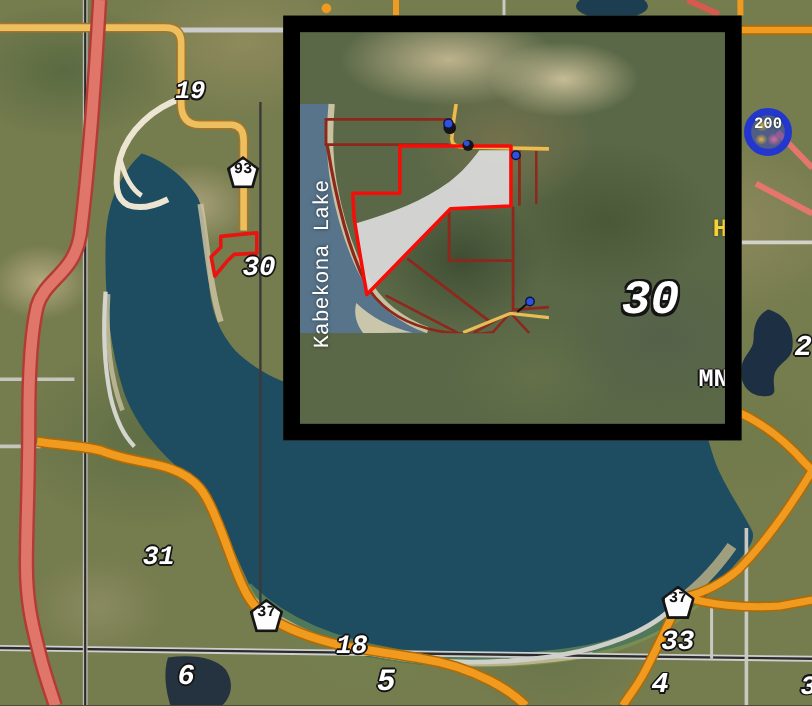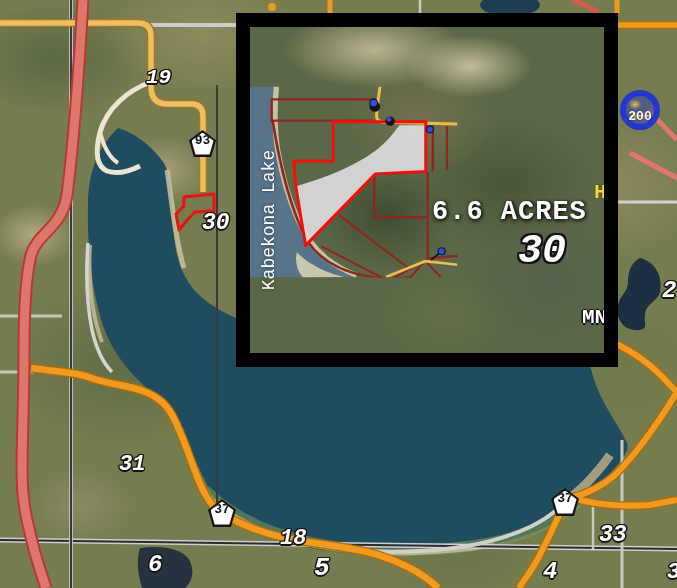--- a/index.html
+++ b/index.html
@@ -30,21 +30,21 @@
     background:#151515;}
   .shield .inner{position:absolute;inset:2.5px;clip-path:polygon(50% 0,100% 38%,82% 100%,18% 100%,0 38%);
     background:#fdfdfd;display:flex;justify-content:center;
     font-weight:bold;font-size:13px;color:#111;}
   .marker200{position:absolute;z-index:6;width:40px;height:40px;border-radius:50%;
     border:6px solid #2337cf;box-sizing:border-box;
     background:radial-gradient(10px 8px at 32% 30%, #e8c23a, transparent 65%),
                radial-gradient(9px 8px at 68% 72%, #d86aa0, transparent 65%),
                radial-gradient(8px 7px at 30% 72%, #e2b13c, transparent 65%),
                rgba(35,55,207,.45);
-    display:flex;align-items:flex-end;justify-content:center;
+    display:flex;align-items:flex-start;justify-content:center;
     color:#fff;font-weight:bold;font-size:13px;text-shadow:0 0 2px #122;}
   
   .inset{position:absolute;left:236px;top:13px;width:382px;height:354px;z-index:5;
     border:14px solid #000;box-sizing:border-box;background:#5a6847;}
   .inset-content{position:absolute;inset:0;overflow:hidden;
     background-color:#5a6847;
     background-image:
       radial-gradient(130px 55px at 35% 7%, #bdb28c, transparent 70%),
       radial-gradient(90px 45px at 62% 12%, #c6bc96, transparent 70%),
       radial-gradient(110px 80px at 48% 28%, #74714c, transparent 70%),
@@ -143,21 +143,21 @@
     <path d="M83,0 C79,70 74,140 67,195 C62,228 38,232 31,255 C27,272 24,300 24,350
          C24,400 22,440 22,470 C22,505 28,525 33,545 C37,562 42,575 46,588" fill="none" stroke="#e0756a" stroke-width="9"></path>
 
     <path d="M176,214 L184,206 L184,197 L214,194 L214,211 L195,212 L189,218 L179,230 Z" fill="none" stroke="#e81410" stroke-width="3" stroke-linejoin="round"></path>
   </svg>
 
   <div class="seclabel" style="left:146px;top:66px;font-size:21px;">19</div>
   <div class="seclabel" style="left:202px;top:210px;font-size:23px;">30</div>
   <div class="seclabel" style="left:119px;top:452px;font-size:22px;">31</div>
   <div class="seclabel" style="left:280px;top:526px;font-size:22px;">18</div>
-  <div class="seclabel" style="left:551px;top:522px;font-size:23px;margin-left:48px;">33</div>
+  <div class="seclabel" style="left:551px;top:522px;font-size:23px;">33</div>
   <div class="seclabel" style="left:543px;top:558px;font-size:24px;">4</div>
   <div class="seclabel" style="left:314px;top:553px;font-size:26px;">5</div>
   <div class="seclabel" style="left:148px;top:551px;font-size:24px;">6</div>
   <div class="seclabel" style="left:662px;top:277px;font-size:24px;">2</div>
   <div class="seclabel" style="left:667px;top:560px;font-size:22px;">3</div>
 
   <div class="shield" style="left:189px;top:130px;width:27px;height:27px;">
     <div class="inner">
         <span>93</span>
       </div>
@@ -219,19 +219,18 @@
           <circle cx="461" cy="55" r="6.5" fill="#2d52e0" stroke="#0d1440" stroke-width="2"></circle>
           <circle cx="489" cy="86" r="8" fill="#151515"></circle>
           <circle cx="487" cy="83" r="4" fill="#2d52e0"></circle>
           <circle cx="557" cy="100" r="6" fill="#2d52e0" stroke="#0d1440" stroke-width="2"></circle>
           <path d="M572,312 L559,323" stroke="#111" stroke-width="3"></path>
           <circle cx="577" cy="308" r="6" fill="#2d52e0" stroke="#0d1440" stroke-width="2"></circle>
         </g>
         </svg>
       </svg>
       <div class="inset-lake-label">Kabekona Lake</div>
-      <div class="acreage">6.6 ACRES</div>
       <div class="inset-30">30</div>
       <div class="h-clip">H</div>
       <div class="mn-clip">MN</div>
     </div>
   </div>
 </div>
 
 </body></html>

